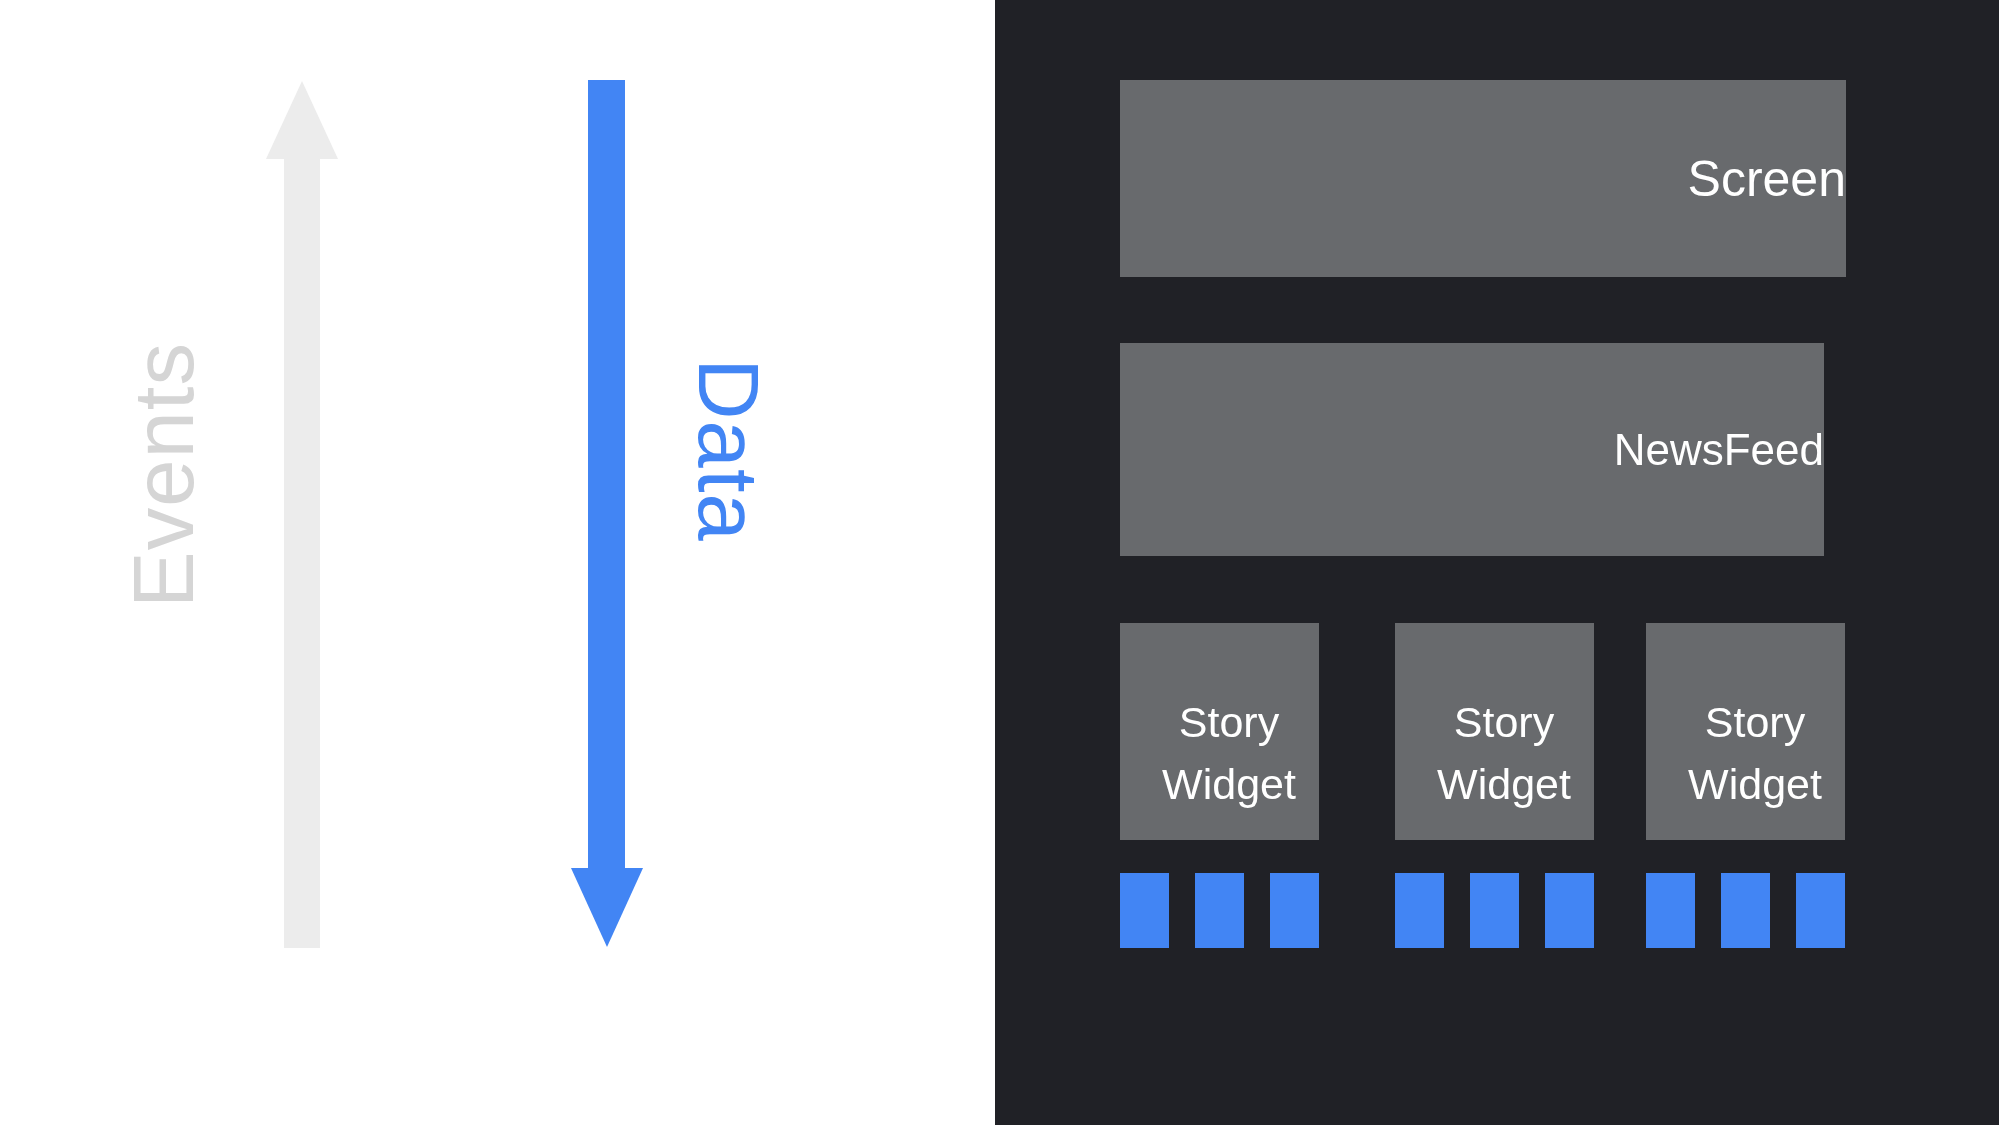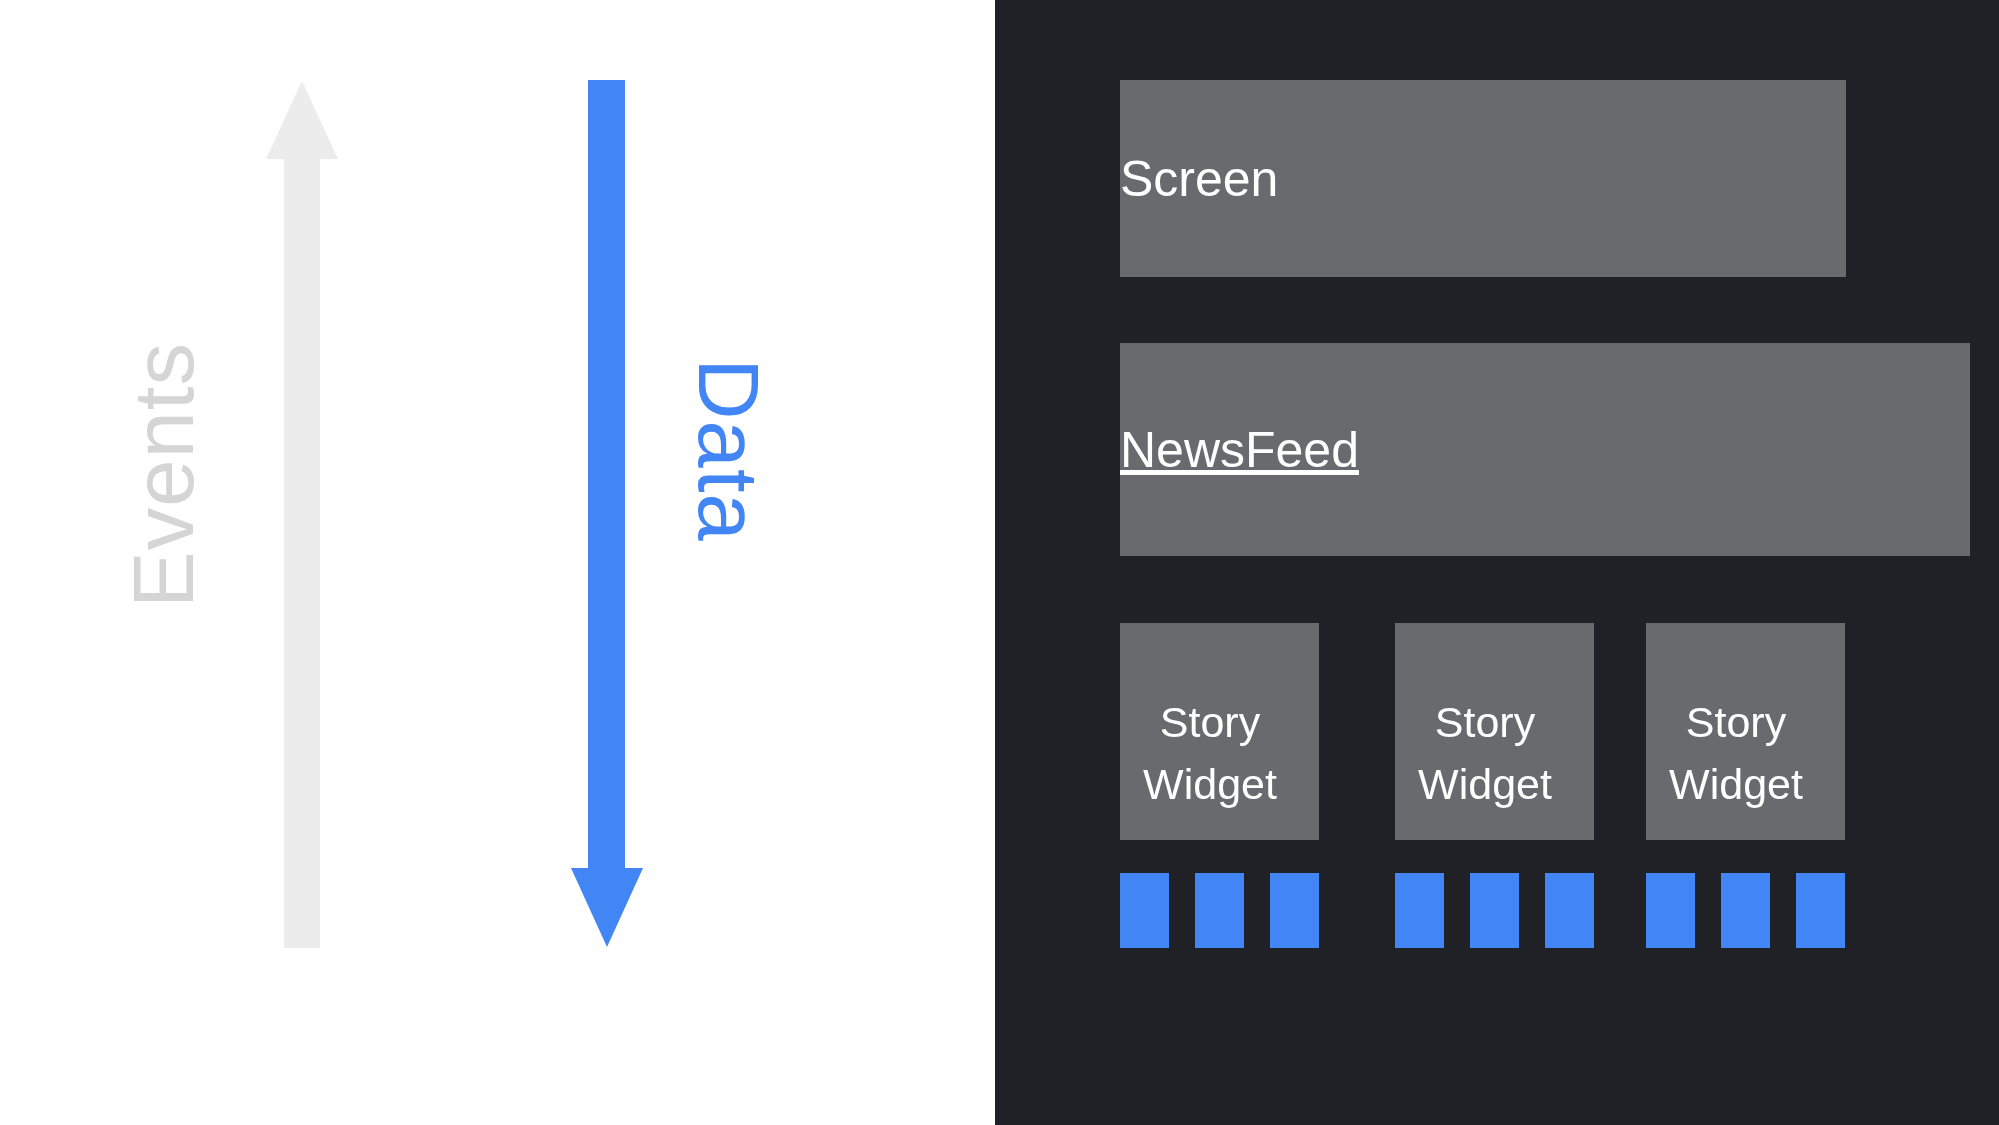--- a/index.html
+++ b/index.html
@@ -73,26 +73,26 @@
     left: 995px; top: 0;
     width: 1004px; height: 1125px;
     background: var(--panel-dark);
   }
   .box {
     position: absolute;
     background: var(--box-gray);
     color: var(--text-white);
     display: flex;
     align-items: center;
-    justify-content: flex-start;
+    justify-content: flex-end;
     text-align: center;
   }
   
   .box-screen   { left: 125px; top:  80px; width: 726px; height: 197px; font-size: 50px; }
-  .box-newsfeed { left: 125px; top: 343px; width: 850px; height: 213px; font-size: 50px; text-decoration: underline; }
+  .box-newsfeed { left: 125px; top: 343px; width: 704px; height: 213px; font-size: 44px; }
   .box-story    { top: 623px; width: 199px; height: 217px; font-size: 43px; line-height: 1.42; }
   .box-story.s1 { left: 125px; }
   .box-story.s2 { left: 400px; }
   .box-story.s3 { left: 651px; }
   .story-text { display: inline-block; max-width: 180px; margin-top: 44px; }
 
   .item-row {
     position: absolute;
     top: 873px; width: 199px; height: 75px;
     display: flex; justify-content: space-between;

